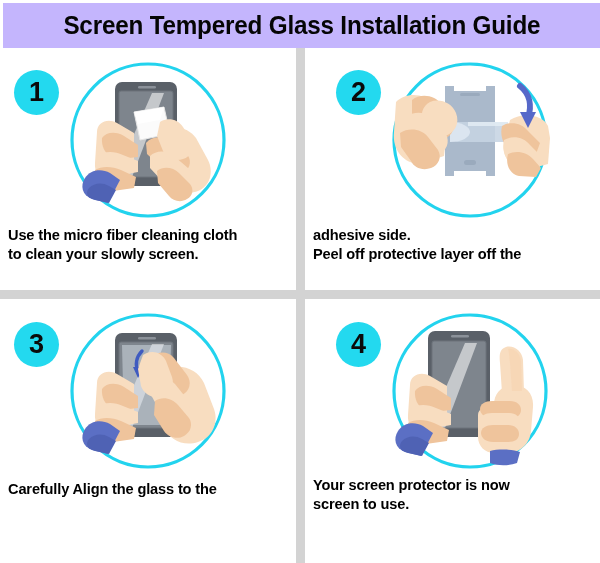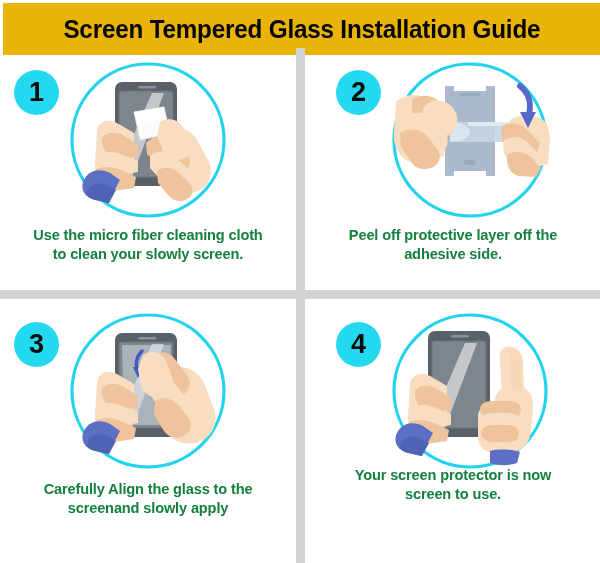--- a/index.html
+++ b/index.html
@@ -14,22 +14,22 @@
     overflow: hidden;
     position: relative;
   }
 
   
   .header-band {
     position: absolute;
     left: 3px;
     top: 3px;
     width: 597px;
-    height: 52px;
-    background: #eab308;
+    height: 45px;
+    background: #c4b5fd;
     display: flex;
     align-items: center;
     justify-content: center;
   }
   .header-title {
     font-size: 25px;
     font-weight: bold;
     color: #050505;
     letter-spacing: -0.2px;
     white-space: nowrap;
@@ -97,32 +97,31 @@
   }
   .panel-1 .illus-wrap { left: 68px; }
   .panel-2 .illus-wrap { left: 85px; }
   .panel-3 .illus-wrap { left: 68px; }
   .panel-4 .illus-wrap { left: 85px; }
 
   .caption {
     position: absolute;
     left: 8px;
     width: 280px;
-    text-align: center;
     font-size: 14.6px;
     font-weight: bold;
-    color: #15803d;
+    color: #000000;
     line-height: 19px;
     letter-spacing: -0.15px;
     font-family: "Liberation Sans", sans-serif;
   }
   .panel-1 .caption { top: 178px; }
   .panel-2 .caption { top: 178px; }
   .panel-3 .caption { top: 181px; }
-  .panel-4 .caption { top: 167px; }
+  .panel-4 .caption { top: 177px; }
   .caption .line { display: block; white-space: nowrap; }
 </style>
 </head>
 <body>
 
 <div class="header-band">
   <div class="header-title">Screen Tempered Glass Installation Guide</div>
 </div>
 
 <div class="grid">
@@ -216,22 +215,22 @@
         </g>
 
         <g>
           <path d="M130 26 C140 34 142 46 138 58" fill="none" stroke="#5668c9" stroke-width="6" stroke-linecap="round"></path>
           <polygon points="130,52 146,52 138,68" fill="#5668c9"></polygon>
         </g>
       </svg>
     </div>
 
     <div class="caption">
+      <span class="line">adhesive side.</span>
       <span class="line">Peel off protective layer off the</span>
-      <span class="line">adhesive side.</span>
     </div>
   </div>
 
   <div class="panel panel-3">
     <div class="badge">3</div>
 
     <div class="illus-wrap">
       <svg width="160" height="160" viewBox="0 0 160 160">
         <circle cx="80" cy="80" r="76" fill="none" stroke="#22d3ee" stroke-width="3.2"></circle>
 
@@ -268,21 +267,20 @@
           <path d="M84 70 C91 65 101 66 107 73 L119 88 C124 95 122 104 114 108 C106 112 97 109 93 102 L83 84 Z" fill="#f8ddc0"></path>
           <path d="M87 90 C94 85 104 87 110 94 L121 107 C125 113 123 121 116 125 C109 129 100 126 96 120 L86 104 Z" fill="#efc49c"></path>
 
           <path d="M75 44 C83 38 94 41 98 50 L104 66 C107 75 102 84 93 86 C84 88 76 83 73 75 L70 58 Z" fill="#f8ddc0"></path>
         </g>
       </svg>
     </div>
 
     <div class="caption">
       <span class="line">Carefully Align the glass to the</span>
-      <span class="line">screenand slowly apply</span>
     </div>
   </div>
 
   <div class="panel panel-4">
     <div class="badge">4</div>
 
     <div class="illus-wrap">
       <svg width="160" height="160" viewBox="0 0 160 160">
         <circle cx="80" cy="80" r="76" fill="none" stroke="#22d3ee" stroke-width="3.2"></circle>
 

